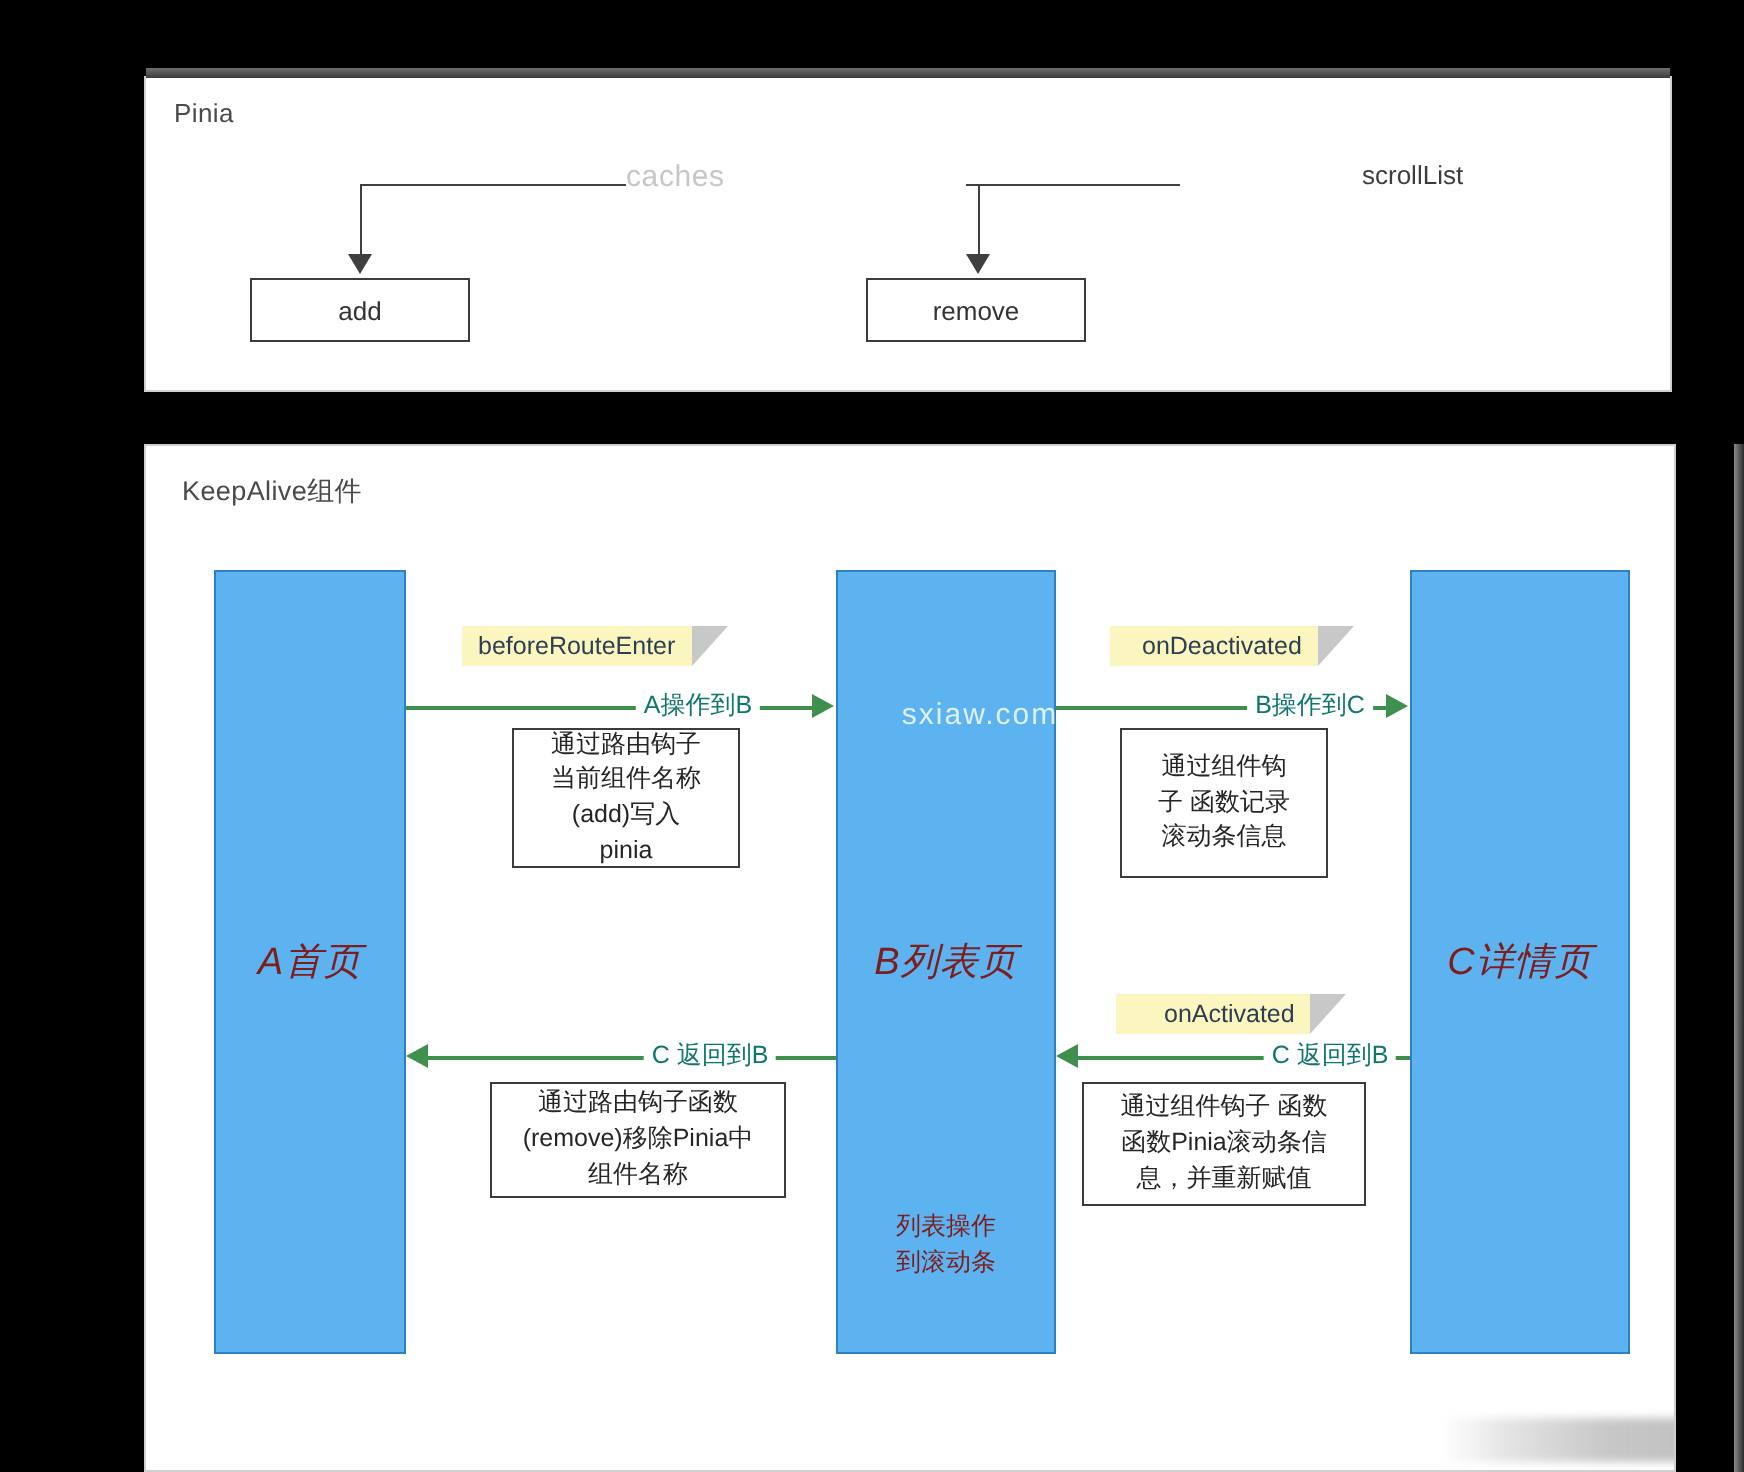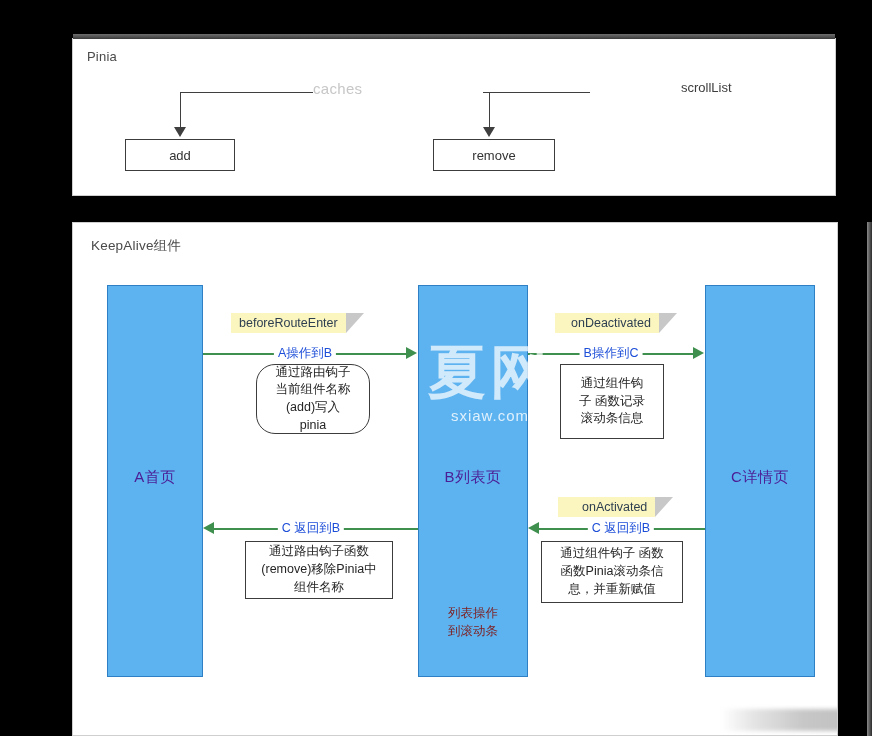--- a/index.html
+++ b/index.html
@@ -54,21 +54,21 @@
     position: absolute;
     background: #ffffff;
     border: 1.5px solid #3c3c3c;
     display: flex;
     align-items: center;
     justify-content: center;
     font-size: 13px;
     color: #333333;
   }
   #box-add    { left: 52px;  top: 100px; width: 110px; height: 32px; text-align: right; }
-  #box-remove { left: 360px; top: 100px; width: 122px; height: 32px; }
+  #box-remove { left: 360px; top: 100px; width: 110px; height: 32px; }
 
   .caches-label {
     position: absolute;
     left: 240px; top: 41px;
     font-size: 15px;
     color: #c7c7c7;
     letter-spacing: .3px;
   }
   .scrolllist-label {
     position: absolute;
@@ -103,24 +103,25 @@
     border: 1.5px solid #2f7fc4;
   }
   #col-a { left: 34px;  top: 62px; width: 96px;  height: 392px; }
   #col-b { left: 345px; top: 62px; width: 110px; height: 392px; }
   #col-c { left: 632px; top: 62px; width: 110px; height: 392px; }
 
   .col-label {
     position: absolute;
     left: 0; right: 0;
     text-align: center;
-    color: #4c1d95;
-    font-size: 15px;
+    color: #7f1d1d;
+    font-size: 19px;
     letter-spacing: .5px;
     pointer-events: none;
+    font-style: italic;
   }
   #label-a { top: 182px; }
   #label-b { top: 182px; }
   #label-c { top: 182px; }
 
   .col-subnote {
     position: absolute;
     left: 0; right: 0;
     top: 318px;
     text-align: center;
@@ -148,23 +149,24 @@
     width: 0; height: 0;
     border-top: 6px solid transparent;
     border-bottom: 6px solid transparent;
     border-right: 11px solid #3f8f4f;
   }
   .flow-label {
     position: absolute;
     background: #ffffff;
     padding: 0 4px;
     font-size: 12.5px;
-    color: #1d4ed8;
+    color: #0f766e;
     white-space: nowrap;
     transform: translate(-50%, -50%);
+    margin-left: 44px;
   }
 
   
   .hook-tag {
     position: absolute;
     height: 20px;
     display: flex;
     align-items: center;
     padding: 0 8px;
     background: #fbf6c0;
@@ -282,21 +284,21 @@
     </div>
 
     <div class="lifeline" id="col-c">
       <div class="col-label" id="label-c">C详情页</div>
     </div>
 
     <div class="hook-tag" style="left:158px; top:90px;">beforeRouteEnter</div>
     <div class="flow" style="left:130px; top:130px; width:203px;"></div>
     <div class="arrow-right" style="left:333px; top:124px;"></div>
     <div class="flow-label" style="left:232px; top:130px;">A操作到B</div>
-    <div class="note-box" style="left:183px; top:141px; width:114px; height:70px;border-radius:19px;">通过路由钩子
+    <div class="note-box" style="left:183px; top:141px; width:114px; height:70px;">通过路由钩子
 当前组件名称
 (add)写入
 pinia</div>
 
     <div class="hook-tag" style="left:482px; top:90px;padding-left:16px;">onDeactivated</div>
     <div class="flow" style="left:455px; top:130px; width:165px;"></div>
     <div class="arrow-right" style="left:620px; top:124px;"></div>
     <div class="flow-label" style="left:538px; top:130px;">B操作到C</div>
     <div class="note-box" style="left:487px; top:141px; width:104px; height:75px;">通过组件钩
 子 函数记录
@@ -311,21 +313,20 @@
 
     <div class="hook-tag" style="left:485px; top:274px;padding-left:24px;">onActivated</div>
     <div class="flow" style="left:466px; top:305px; width:166px;"></div>
     <div class="arrow-left" style="left:455px; top:299px;"></div>
     <div class="flow-label" style="left:548px; top:305px;">C 返回到B</div>
     <div class="note-box" style="left:468px; top:318px; width:142px; height:62px;">通过组件钩子 函数
 函数Pinia滚动条信
 息，并重新赋值</div>
 
     <div class="wm-center">
-      <div class="wm-big">夏网</div>
       <div class="wm-small">sxiaw.com</div>
     </div>
 
     <div class="wm-bottom"></div>
   </div>
 
   <div class="right-edge-bar"></div>
 </div>
 
 </body></html>

